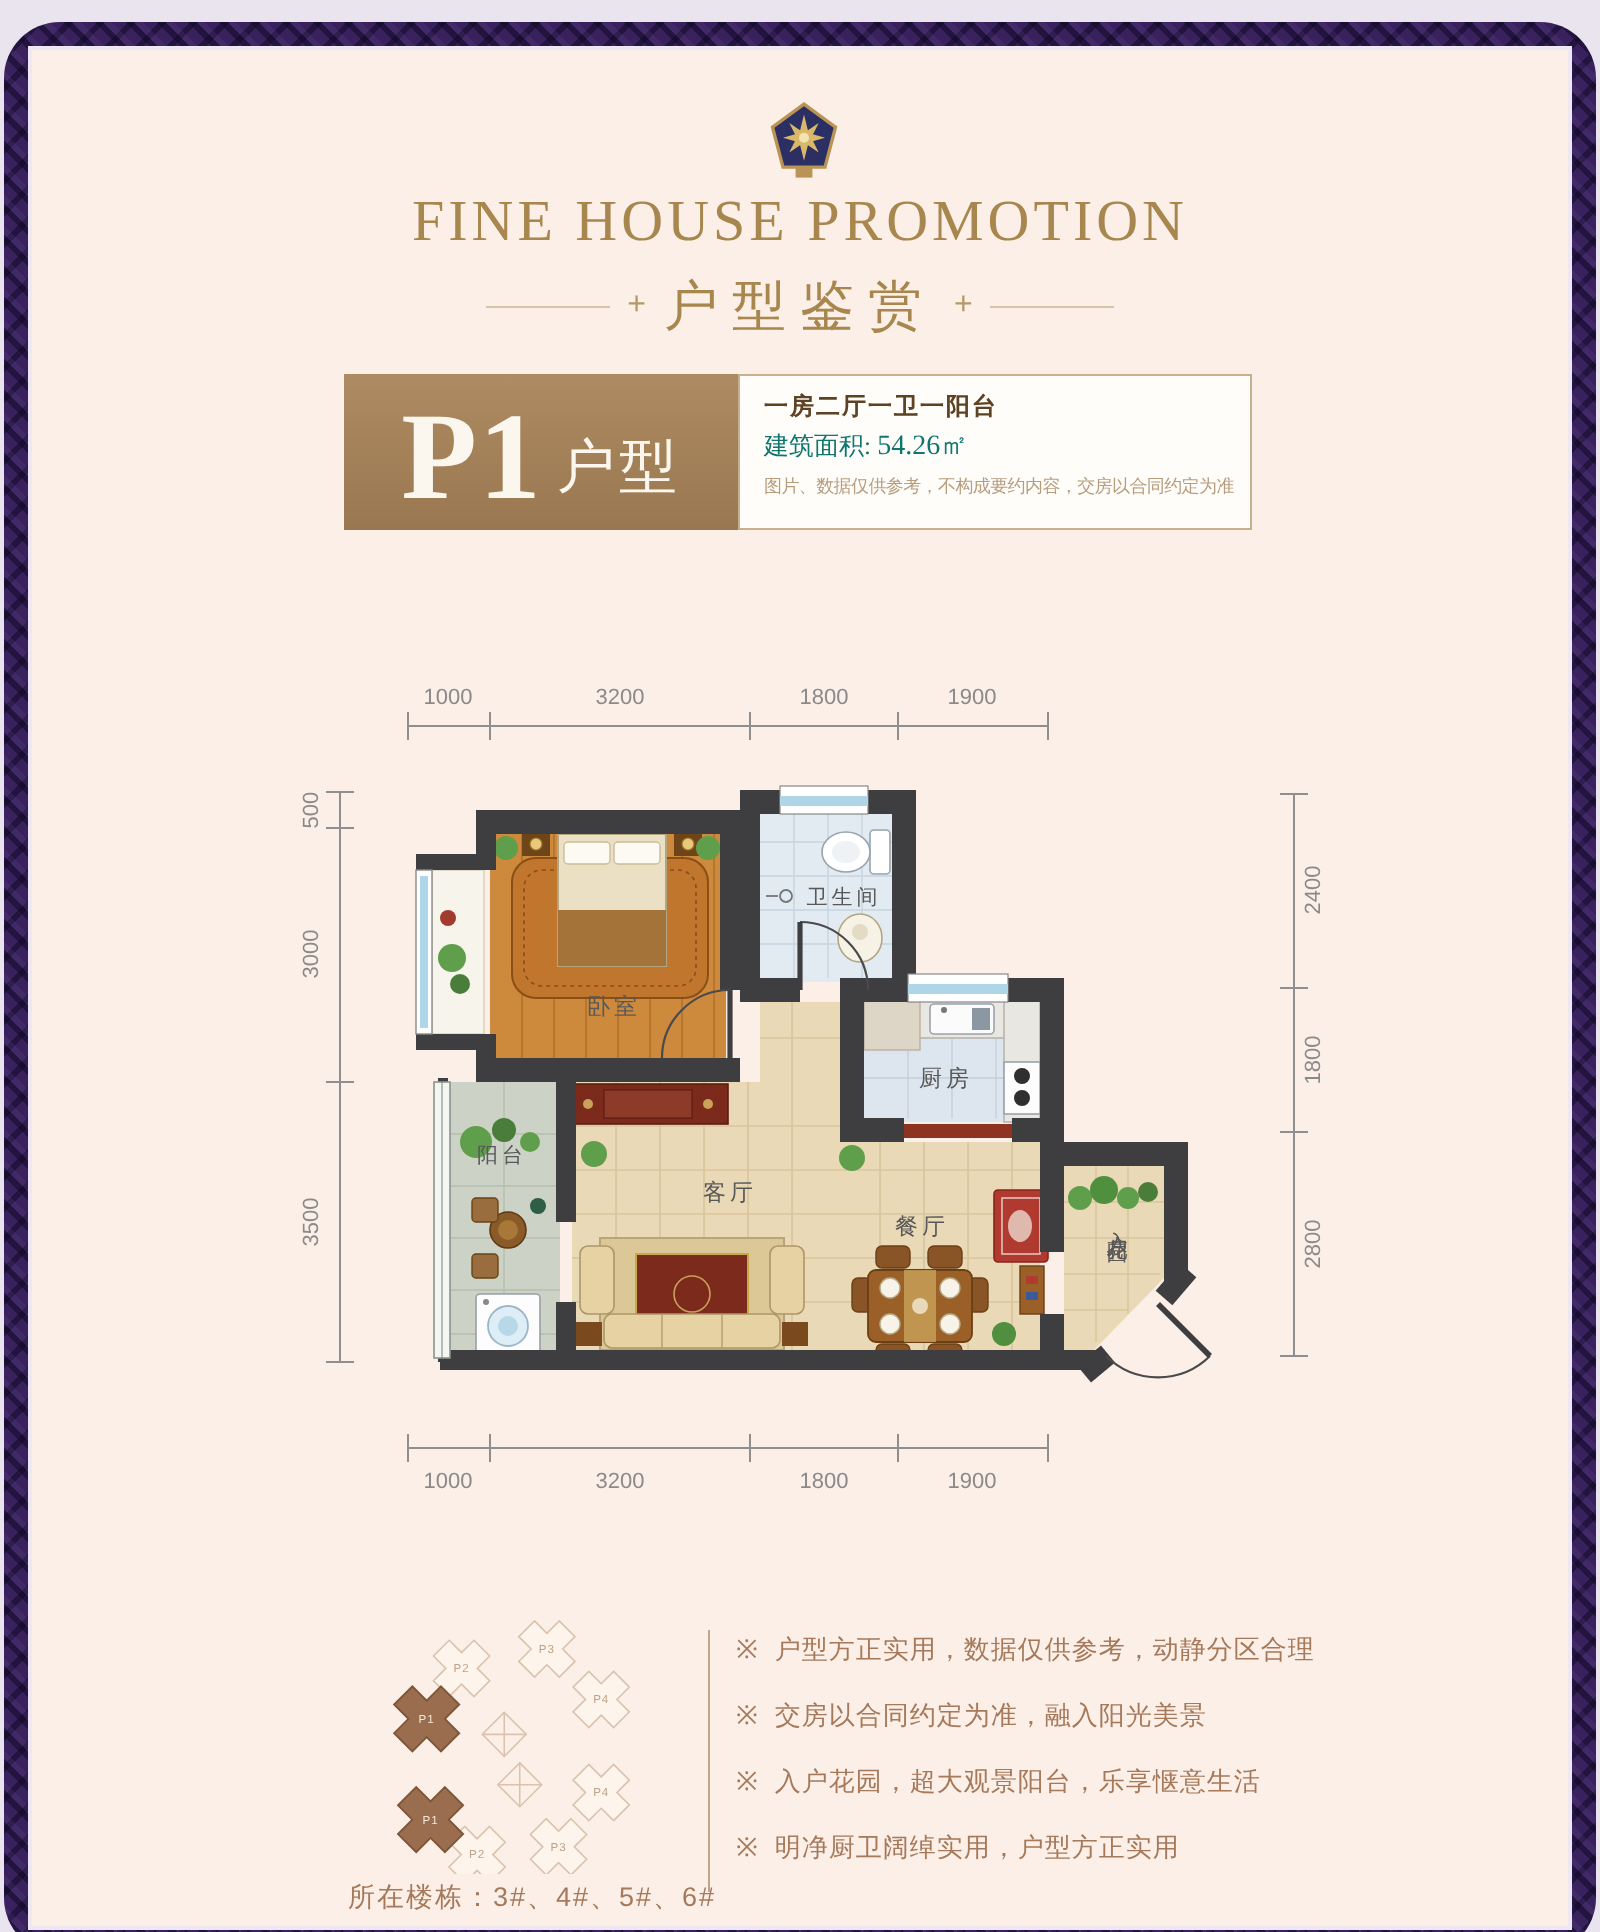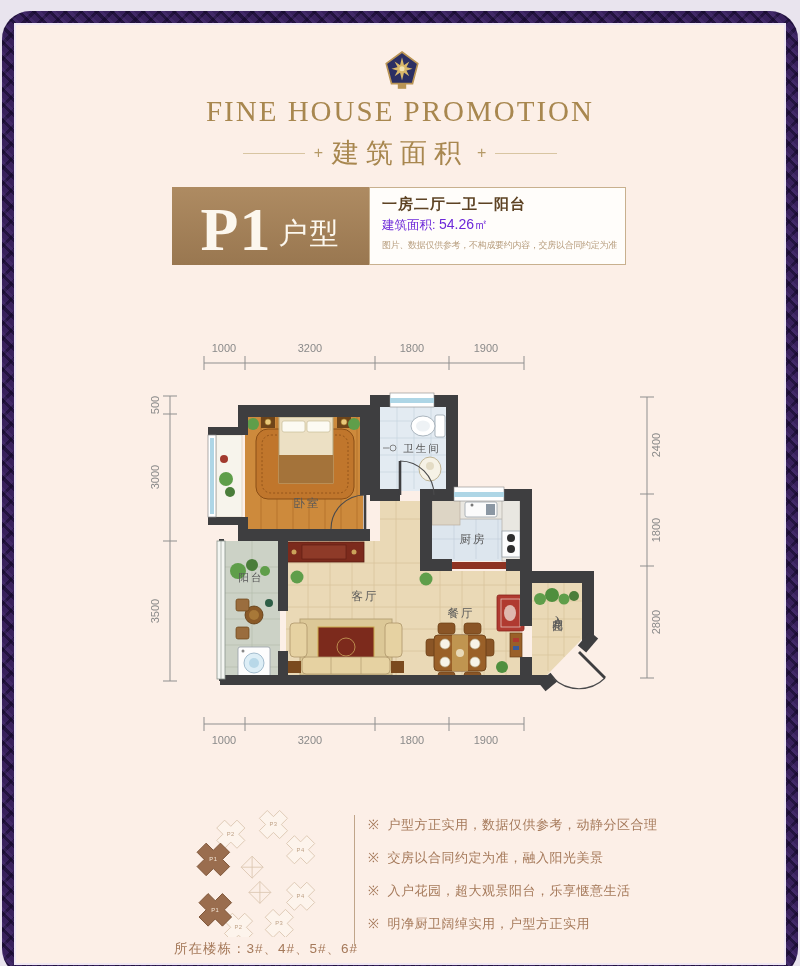--- a/index.html
+++ b/index.html
@@ -22,22 +22,22 @@
   .subtitle .cn{font-size:27px;letter-spacing:7px;font-family:"Liberation Serif",serif;}
 
   .badge{position:absolute;left:170px;top:176px;width:197px;height:78px;
     background:linear-gradient(180deg,#ae8b62,#997750);display:flex;align-items:flex-end;
     justify-content:center;padding-bottom:9px;box-sizing:border-box;color:#fcf7ee;}
   .badge .code{font-family:"Liberation Serif",serif;font-size:62px;font-weight:bold;line-height:.85;letter-spacing:1px;}
   .badge .suffix{font-size:29px;font-weight:normal;margin-left:7px;margin-bottom:2px;letter-spacing:2px;}
 
   .info-box{position:absolute;left:367px;top:176px;width:257px;height:78px;background:#fffdfa;
     border:1px solid #c8b08e;box-sizing:border-box;padding:7px 12px 0;}
-  .info-headline{font-size:15px;font-weight:bold;color:#5d4223;letter-spacing:1px;}
-  .info-area{margin-top:2px;font-size:12.5px;color:#6d28d9;}
+  .info-headline{font-size:12px;font-weight:bold;color:#5d4223;letter-spacing:1px;}
+  .info-area{margin-top:2px;font-size:12.5px;color:#0f766e;font-family:Liberation Serif, serif;}
   .info-area .val{font-size:14px;}
   .info-disclaimer{margin-top:5px;font-size:9px;color:#b79d7d;letter-spacing:-.3px;white-space:nowrap;}
 
   .plan{position:absolute;left:140px;top:308px;width:545px;height:455px;}
 
   .divider{position:absolute;left:352px;top:804px;width:1px;height:131px;background:#c0a58a;}
   .locmap{position:absolute;left:180px;top:798px;width:148px;height:128px;}
   .caption{position:absolute;left:172px;top:929px;font-size:13.5px;color:#a5795a;letter-spacing:1px;}
 
   .features{position:absolute;left:366px;top:806px;width:290px;margin:0;padding:0;}
@@ -73,21 +73,21 @@
     </g>
     <circle cx="17" cy="17" r="2.4" fill="#f3e3b2"></circle>
     <rect x="13" y="31" width="8" height="5" fill="#b99454"></rect>
   </svg>
 
   <div class="title-en">FINE HOUSE PROMOTION</div>
 
   <div class="subtitle">
     <span class="line"></span>
     <span class="plus">+</span>
-    <span class="cn">建筑面积</span>
+    <span class="cn">户型鉴赏</span>
     <span class="plus">+</span>
     <span class="line"></span>
   </div>
 
   <div class="badge">
     <span class="code">P1</span>
     <span class="suffix">户型</span>
   </div>
 
   <div class="info-box">

